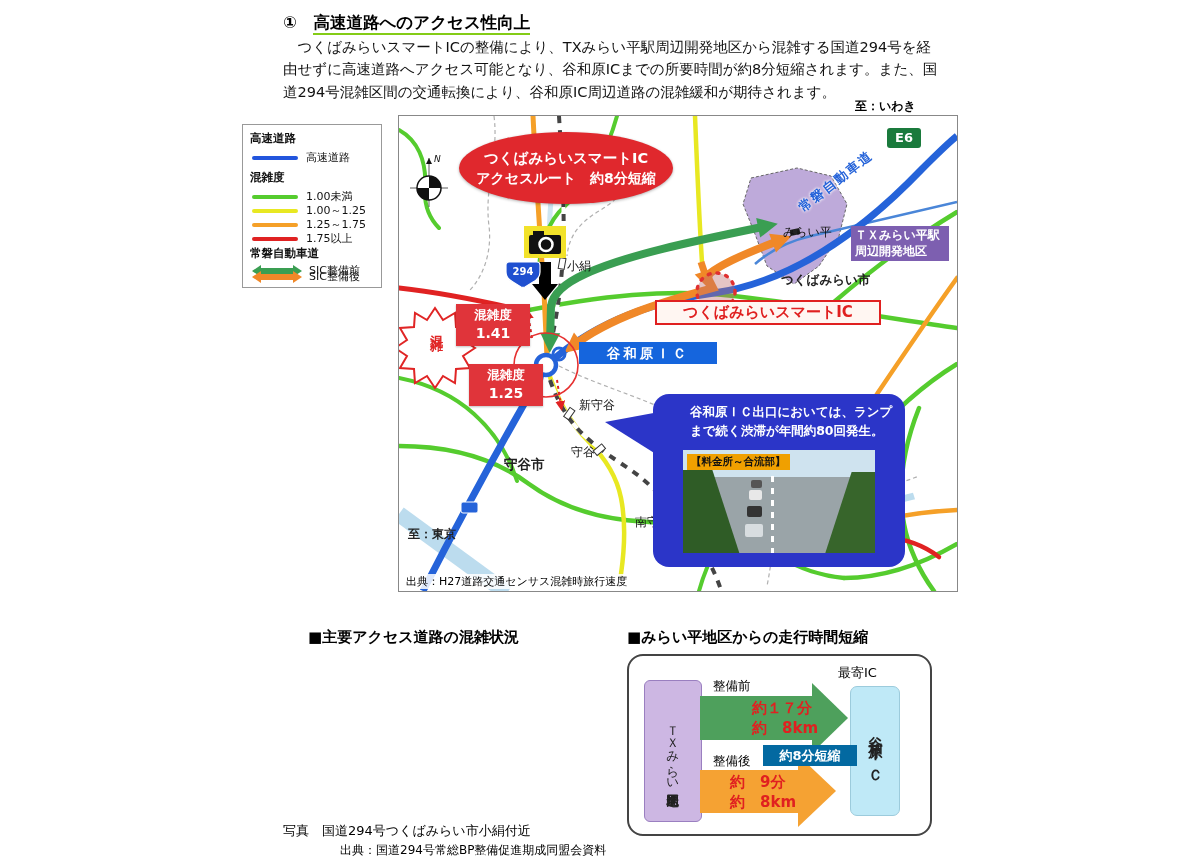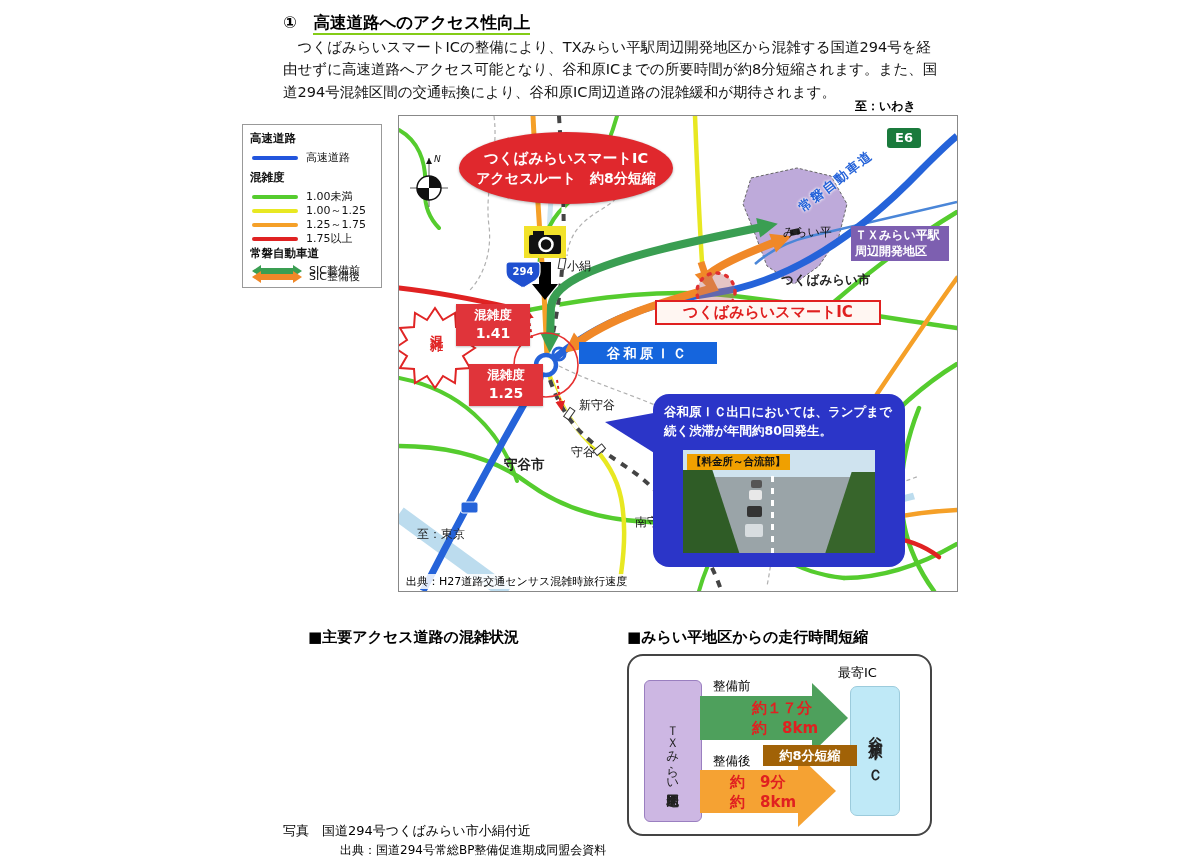--- a/index.html
+++ b/index.html
@@ -29,21 +29,21 @@
   #red-oval .l1{font-size:14.5px;} #red-oval .l2{font-size:14px;margin-top:2px;}
   #dev-badge{left:452px;top:110px;width:90px;background:#7d5fb0;color:#fff;font-size:12px;font-weight:bold;line-height:1.3;padding:2px 4px;white-space:normal;}
   .city{font-weight:bold;font-size:12.5px;color:#222;}
   .station{font-size:12px;color:#111;}
   #smart-ic-box{left:256px;top:184px;width:222px;border:2px solid #e02020;background:#fff6f2;color:#e02020;font-weight:bold;font-size:15px;text-align:center;padding:1px 0;}
   #ic-badge{left:180px;top:226px;width:138px;height:22px;background:#1565dd;color:#fff;font-size:13.5px;font-weight:bold;text-align:center;line-height:22px;letter-spacing:3px;}
   .rbox{background:#e0343a;color:#fff;font-weight:bold;text-align:center;width:74px;padding:3px 0;line-height:1.35;box-shadow:0 1px 2px rgba(0,0,0,.25);}
   .rbox .v{font-size:14px;} .rbox .l{font-size:12.5px;}
   #star-text{left:28px;top:209px;writing-mode:vertical-rl;text-orientation:upright;color:#e02525;font-size:13px;font-weight:bold;letter-spacing:3px;}
   #bubble{left:254px;top:278px;width:252px;height:173px;background:#2b35c8;border-radius:16px;color:#fff;padding:9px 11px;box-sizing:border-box;}
-  #bubble .btext{font-size:12.5px;font-weight:bold;line-height:1.5;}
+  #bubble .btext{font-size:12.5px;font-weight:bold;line-height:1.5;margin-left:26px;}
   #bubble-photo{position:absolute;left:30px;top:56px;width:192px;height:103px;background:linear-gradient(#cfe3ef 0 26%,#9aa4a8 26% 100%);overflow:hidden;}
   #bubble-photo .bush-l{position:absolute;left:0;top:20px;width:58px;height:90px;background:#2f5c26;transform:skewX(18deg) translateX(-14px);}
   #bubble-photo .bush-r{position:absolute;right:0;top:22px;width:52px;height:90px;background:#37652b;transform:skewX(-18deg) translateX(14px);}
   #bubble-photo .lane{position:absolute;left:88px;top:26px;width:3px;height:80px;background:repeating-linear-gradient(#fff 0 6px,transparent 6px 12px);}
   #bubble-photo .bcar{position:absolute;border-radius:2px;}
   #bp-label{position:absolute;left:4px;top:4px;background:#f0a000;color:#111;font-size:10.5px;font-weight:bold;padding:1px 4px;}
   #map-source{left:4px;bottom:2px;font-size:11px;background:rgba(255,255,255,.85);padding:0 3px;color:#000;}
   
   #bl-head{left:308px;top:628px;font-size:15px;font-weight:bold;color:#000;}
   #bl-photo{left:303px;top:652px;width:262px;height:167px;background:linear-gradient(#dfe9ee 0 34%,#98a0a6 34% 100%);overflow:hidden;border:1px solid #bbb;}
@@ -251,21 +251,21 @@
     <div class="mlabel rbox" style="left:70px;top:248px;">
       <div class="l">混雑度</div>
       <div class="v">1.25</div>
     </div>
     <div class="mlabel" id="star-text">混雑</div>
     <div class="mlabel station" style="left:168px;top:142px;">小絹</div>
     <div class="mlabel station" style="left:180px;top:281px;">新守谷</div>
     <div class="mlabel station" style="left:172px;top:328px;">守谷</div>
     <div class="mlabel station" style="left:236px;top:398px;">南守谷</div>
     <div class="mlabel city" style="left:105px;top:340px;font-size:13.5px;">守谷市</div>
-    <div class="mlabel" style="left:18px;top:410px;font-size:12px;font-weight:normal;">至：東京</div>
+    <div class="mlabel" style="left:9px;top:410px;font-size:12px;font-weight:bold;">至：東京</div>
     <div class="mlabel" id="bubble">
       <div class="btext" style="white-space:normal;">谷和原ＩＣ出口においては、ランプまで続く渋滞が年間約80回発生。</div>
       <div id="bubble-photo">
         <div class="bush-l"></div>
         <div class="bush-r"></div>
         <div class="lane"></div>
         <div class="bcar" style="left:62px;top:74px;width:18px;height:13px;background:#d8dde0;"></div>
         <div class="bcar" style="left:64px;top:56px;width:15px;height:11px;background:#333;"></div>
         <div class="bcar" style="left:66px;top:40px;width:13px;height:10px;background:#e8e8e8;"></div>
         <div class="bcar" style="left:68px;top:30px;width:11px;height:8px;background:#555;"></div>
@@ -286,21 +286,21 @@
       <span>周辺開発地区</span>
     </div>
     <div id="nearest-ic">最寄IC</div>
     <div class="vbox" id="dest-box">谷和原ＩＣ</div>
     <div class="stage-label" style="left:84px;top:22px;">整備前</div>
     <div class="barrow" style="position:absolute;left:71px;top:27px;width:150px;height:70px;">
       <div class="body" style="left: 0px; top: 13px; width: 112px; height: 44px; background: rgb(78, 160, 92);"></div>
       <div class="headp" style="left: 112px; top: 0px; border-top: 35px solid transparent; border-bottom: 35px solid transparent; border-left: 36px solid rgb(78, 160, 92);"></div>
       <div class="atext" style="left:52px;top:15px;"><span>約１７分</span><br><span>約　8km</span></div>
     </div>
-    <div id="savings" style="background: #a16207;">約8分短縮</div>
+    <div id="savings" style="background: #0369a1;">約8分短縮</div>
     <div class="stage-label" style="left:84px;top:97px;">整備後</div>
     <div class="barrow" style="position:absolute;left:71px;top:99px;width:140px;height:73px;">
       <div class="body" style="left: 0px; top: 15px; width: 98px; height: 43px; background: rgb(245, 162, 51);"></div>
       <div class="headp" style="left: 98px; top: 0px; border-top: 36px solid transparent; border-bottom: 36px solid transparent; border-left: 38px solid rgb(245, 162, 51);"></div>
       <div class="atext" style="left:30px;top:17px;"><span>約　9分</span><br><span>約　8km</span></div>
     </div>
   </div>
 
 </div>
 

